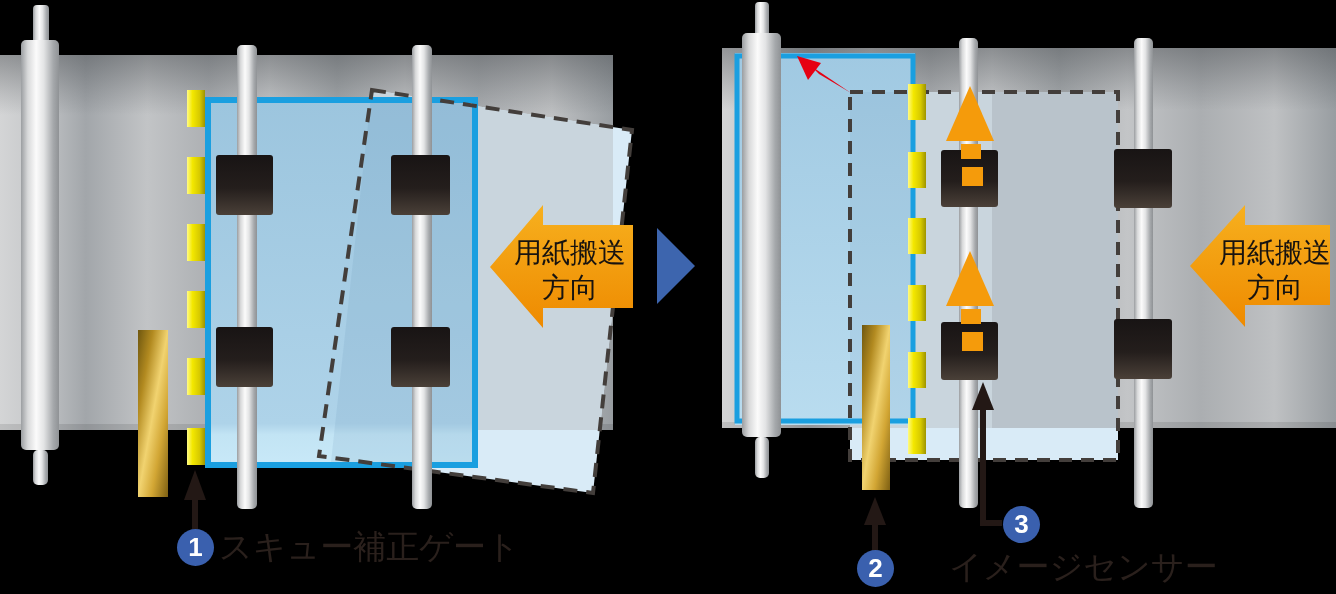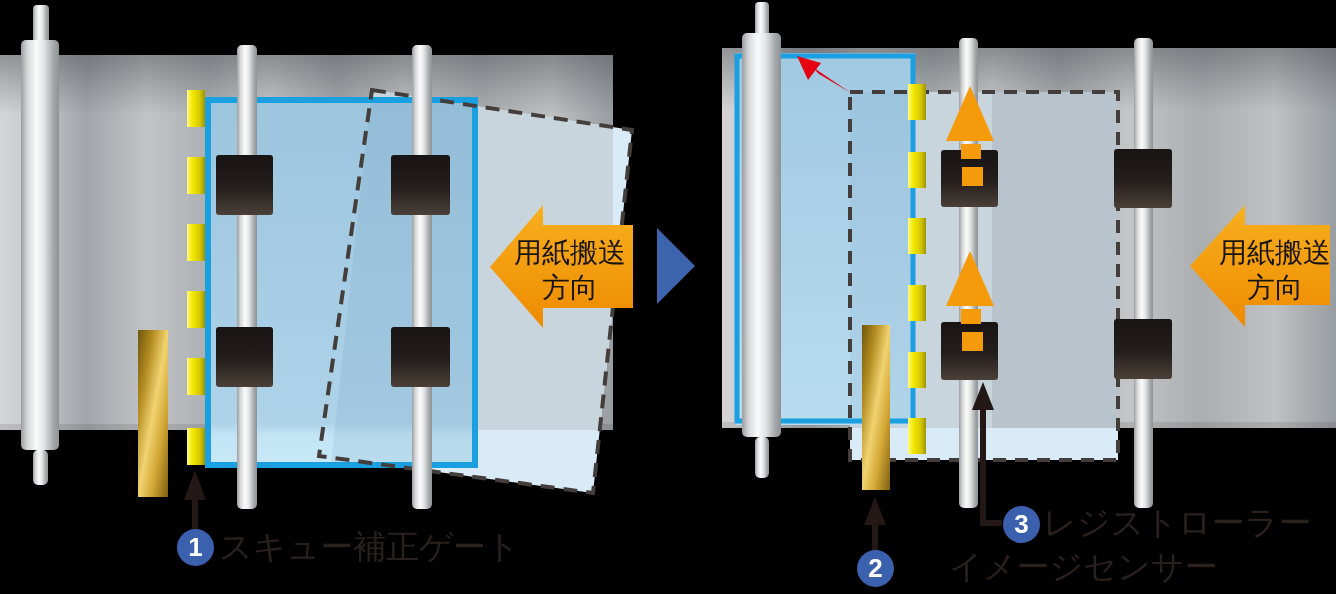--- a/index.html
+++ b/index.html
@@ -224,15 +224,14 @@
     <div>方向</div>
   </div>
 
   <div class="badge" style="left:177px;top:529px;">1</div>
   <div class="label-text" style="left:219px;top:527px;">スキュー補正ゲート</div>
 
   <div class="badge" style="left:857px;top:550px;">2</div>
   <div class="label-text" style="left:949px;top:547px;">イメージセンサー</div>
 
   <div class="badge" style="left:1003px;top:506px;">3</div>
-  <div class="label-text" style="left:1043px;top:503px;">レジストローラー</div>
 
 </div>
 
 </body></html>

